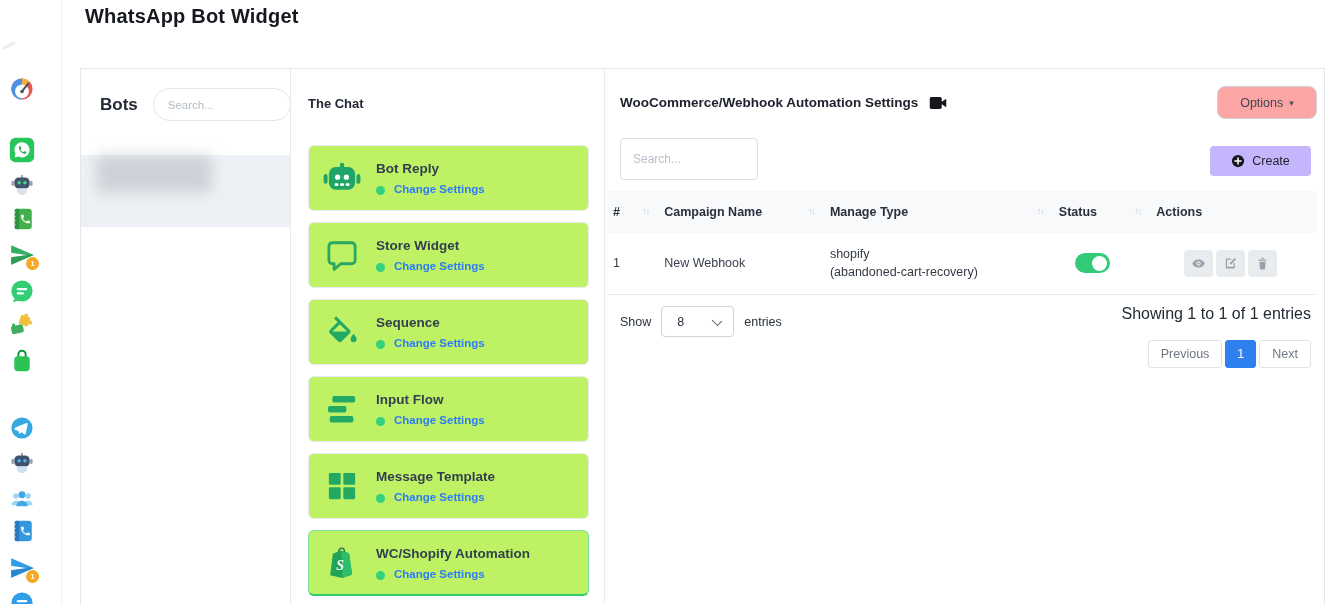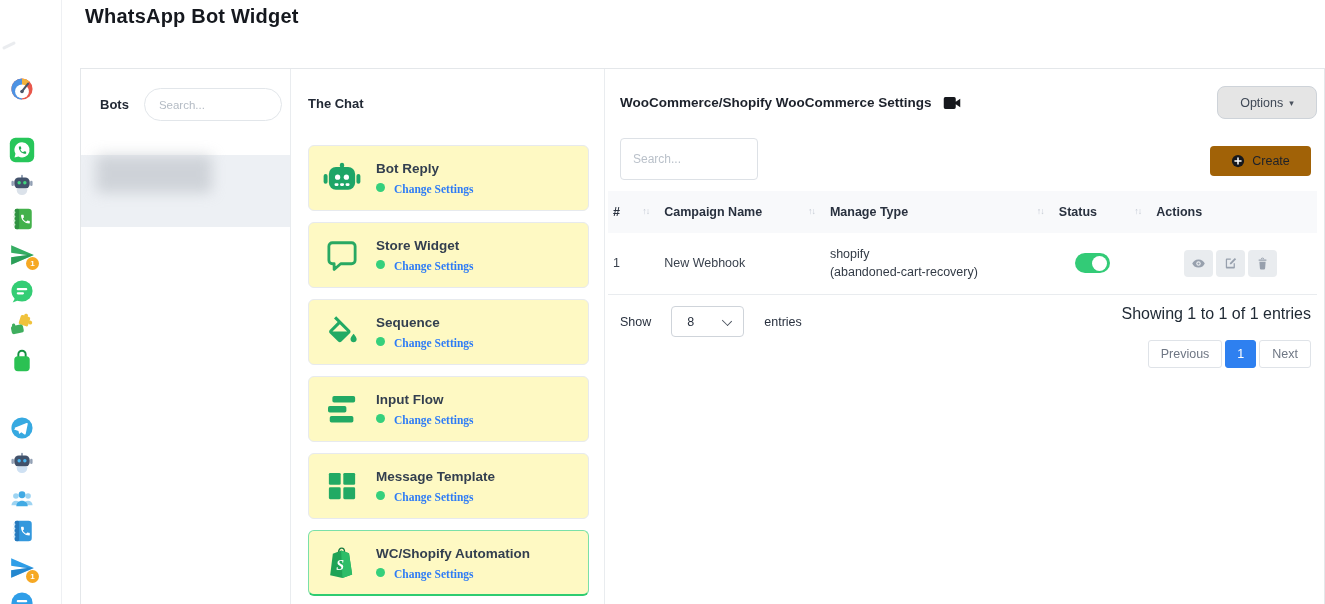--- a/index.html
+++ b/index.html
@@ -22,66 +22,66 @@
   .page-head { position:absolute; left:85px; top:5px; }
   .page-title { font-size:20px; font-weight:700; color:#15181e; letter-spacing:.2px; }
   .page-sub { margin-top:9px; font-size:12px; color:#8a919c; }
   
   .panel { position:absolute; left:80px; top:68px; right:0; bottom:-8px; background:#fff; border:1px solid #e4e7ea; display:flex; }
   .col-bots { width:210px; border-right:1px solid #e9ecef; }
   .col-bot  { width:314px; border-right:1px solid #e9ecef; }
   .col-main { flex:1; position:relative; }
   
   .bots-header { height:71px; display:flex; align-items:center; padding-left:19px; }
-  .bots-label { font-size:13px; font-weight:700; color:#222935; }
+  .bots-label { font-size:17px; font-weight:700; color:#222935; }
   .bots-search { margin-left:15px; width:138px; height:33px; border:1px solid #e2e6ea; border-radius:17px; padding:0 14px; font-size:11.5px; color:#444; outline:none; font-family:"Liberation Sans",sans-serif; }
   .bots-search::placeholder { color:#b4bbc4; }
   .bot-row { height:72px; background:#edf0f4; }
   .redacted { margin:15px 0 0 15px; width:116px; height:38px; background:#b6bbc2; opacity:.55; filter:blur(7px); border-radius:4px; }
   
   .bot-name { padding:27px 0 0 17px; font-size:13px; font-weight:700; color:#222935; }
   .cards { margin:34px 15px 0 17px; }
-  .card { height:66px; background:#fef9c3; border:1px solid #e7eaee; border-radius:6px; margin-bottom:11px; display:flex; align-items:center; padding-left:12px; cursor:pointer; }
+  .card { height:66px; background:#bef264; border:1px solid #e7eaee; border-radius:6px; margin-bottom:11px; display:flex; align-items:center; padding-left:12px; cursor:pointer; }
   .card.active { border:1px solid #7ae0a8; border-bottom:2px solid #2ecc71; }
   .card-icon { width:42px; height:42px; margin-right:13px; flex:0 0 42px; }
   .card-icon svg { width:42px; height:42px; display:block; }
   .card-title { font-size:13.5px; font-weight:700; color:#333f4f; margin-bottom:7px; }
-  .card-link { display:flex; align-items:flex-start;font-family:Liberation Serif, serif; }
+  .card-link { display:flex; align-items:flex-end; }
   .dot { width:9px; height:9px; border-radius:50%; background:#35d07c; margin-right:9px; }
   .link-text { font-size:11.5px; font-weight:700; color:#2e7cf6; cursor:pointer; }
   
   .main-title-row { position:absolute; left:15px; top:26px; display:flex; align-items:center; }
   .main-title { font-size:13.5px; font-weight:700; color:#1c212b; }
   .video-icon { margin-left:11px; width:18px; height:14px; }
-  .options-btn { position:absolute; right:7px; top:17px; width:100px; height:33px; background:#e5e5e5; border:1px solid #ced3d9; border-radius:8px; font-size:12.5px; color:#3f4856; display:flex; align-items:center; justify-content:center; gap:6px; cursor:pointer; font-family:"Liberation Sans",sans-serif; }
+  .options-btn { position:absolute; right:7px; top:17px; width:100px; height:33px; background:#fca5a5; border:1px solid #ced3d9; border-radius:8px; font-size:12.5px; color:#3f4856; display:flex; align-items:center; justify-content:center; gap:6px; cursor:pointer; font-family:"Liberation Sans",sans-serif; }
   .caret { font-size:9px; color:#4a525e; }
   .main-search { position:absolute; left:15px; top:69px; width:138px; height:42px; border:1px solid #dde1e6; border-radius:4px; padding:0 12px; font-size:12px; outline:none; font-family:"Liberation Sans",sans-serif; }
   .main-search::placeholder { color:#bac1ca; }
-  .create-btn { position:absolute; right:13px; top:77px; width:101px; height:30px; background:#a16207; border:none; border-radius:4px; font-size:12.5px; color:#1c212b; display:flex; align-items:center; justify-content:center; gap:7px; cursor:pointer; font-family:"Liberation Sans",sans-serif; }
+  .create-btn { position:absolute; right:13px; top:77px; width:101px; height:30px; background:#c4b5fd; border:none; border-radius:4px; font-size:12.5px; color:#1c212b; display:flex; align-items:center; justify-content:center; gap:7px; cursor:pointer; font-family:"Liberation Sans",sans-serif; }
   .create-btn svg { width:14px; height:14px; }
   
   .table-wrap { position:absolute; left:3px; right:7px; top:122px; }
   table { width:100%; border-collapse:collapse; table-layout:fixed; }
   thead tr { background:#f8f9fb; height:42px; }
   th { font-size:12.5px; font-weight:700; color:#29313f; text-align:left; padding-left:5px; position:relative; }
   th .sort::after { content:"\2191\2193"; font-size:9px; color:#c4cad3; letter-spacing:-1px; font-weight:400; }
   th .sort { position:absolute; right:10px; top:12px; cursor:pointer; }
   tbody tr { height:61px; border-bottom:1px solid #e9ecef; }
   td { font-size:12.5px; color:#3a424e; padding-left:5px; vertical-align:middle; }
   .store-cell div { line-height:1.45; color:#333b46; }
   .col-w-idx{width:51px}.col-w-camp{width:165px}.col-w-store{width:228px}.col-w-status{width:97px}.col-w-act{width:165px}
   
   .toggle { width:35px; height:20px; border-radius:10px; background:#33cb77; position:relative; cursor:pointer; margin-left:16px; }
   .toggle .knob { position:absolute; right:2.5px; top:2.5px; width:15px; height:15px; border-radius:50%; background:#fff; }
   
   .actions { display:flex; gap:3px; padding-left:28px; }
   .act-btn { width:29px; height:27px; background:#e9ecef; border:none; border-radius:4px; display:flex; align-items:center; justify-content:center; cursor:pointer; }
   .act-btn svg { width:15px; height:15px; }
   
-  .show-row { position:absolute; left:15px; top:237px; display:flex; align-items:center; gap:20px; font-size:12.5px; color:#29313f; }
+  .show-row { position:absolute; left:15px; top:237px; display:flex; align-items:center; gap:10px; font-size:12.5px; color:#29313f; }
   .page-select { width:73px; height:31px; border:1px solid #cfd4da; border-radius:4px; display:flex; align-items:center; padding-left:15px; position:relative; cursor:pointer; font-size:12.5px; color:#29313f; background:#fff; }
   .chev { position:absolute; right:12px; top:10px; width:8px; height:8px; border-right:1.6px solid #4a525e; border-bottom:1.6px solid #4a525e; transform:rotate(45deg) scale(1,.8); }
   .showing { position:absolute; right:13px; top:236px; font-size:16px; color:#212b36; }
   .pagination { position:absolute; right:13px; top:271px; display:flex; gap:3px; }
   .page-btn { height:28px; padding:0 12px; background:#fff; border:1px solid #dfe3e8; border-radius:3px; font-size:12.5px; color:#6f7784; display:flex; align-items:center; cursor:pointer; font-family:"Liberation Sans",sans-serif; }
   .page-btn.active { background:#2e80f0; border-color:#2e80f0; color:#fff; padding:0 11px; }
 </style>
 </head>
 <body>
 
@@ -359,21 +359,21 @@
           </div>
         </div>
       </div>
 
     </div>
   </div>
 
   <div class="col-main">
 
     <div class="main-title-row">
-      <span class="main-title">WooCommerce/Shopify WooCommerce Settings</span>
+      <span class="main-title">WooCommerce/Webhook Automation Settings</span>
       <svg class="video-icon" viewBox="0 0 24 18">
         <path d="M1 3.2A2.2 2.2 0 0 1 3.2 1h11.6A2.2 2.2 0 0 1 17 3.2v4.1l6-4.1v11.6l-6-4.1v4.1a2.2 2.2 0 0 1-2.2 2.2H3.2A2.2 2.2 0 0 1 1 14.8z" fill="#16181d"></path>
       </svg>
     </div>
 
     <button class="options-btn">
       <span>Options</span>
         <span class="caret">▾</span>
     </button>
 

